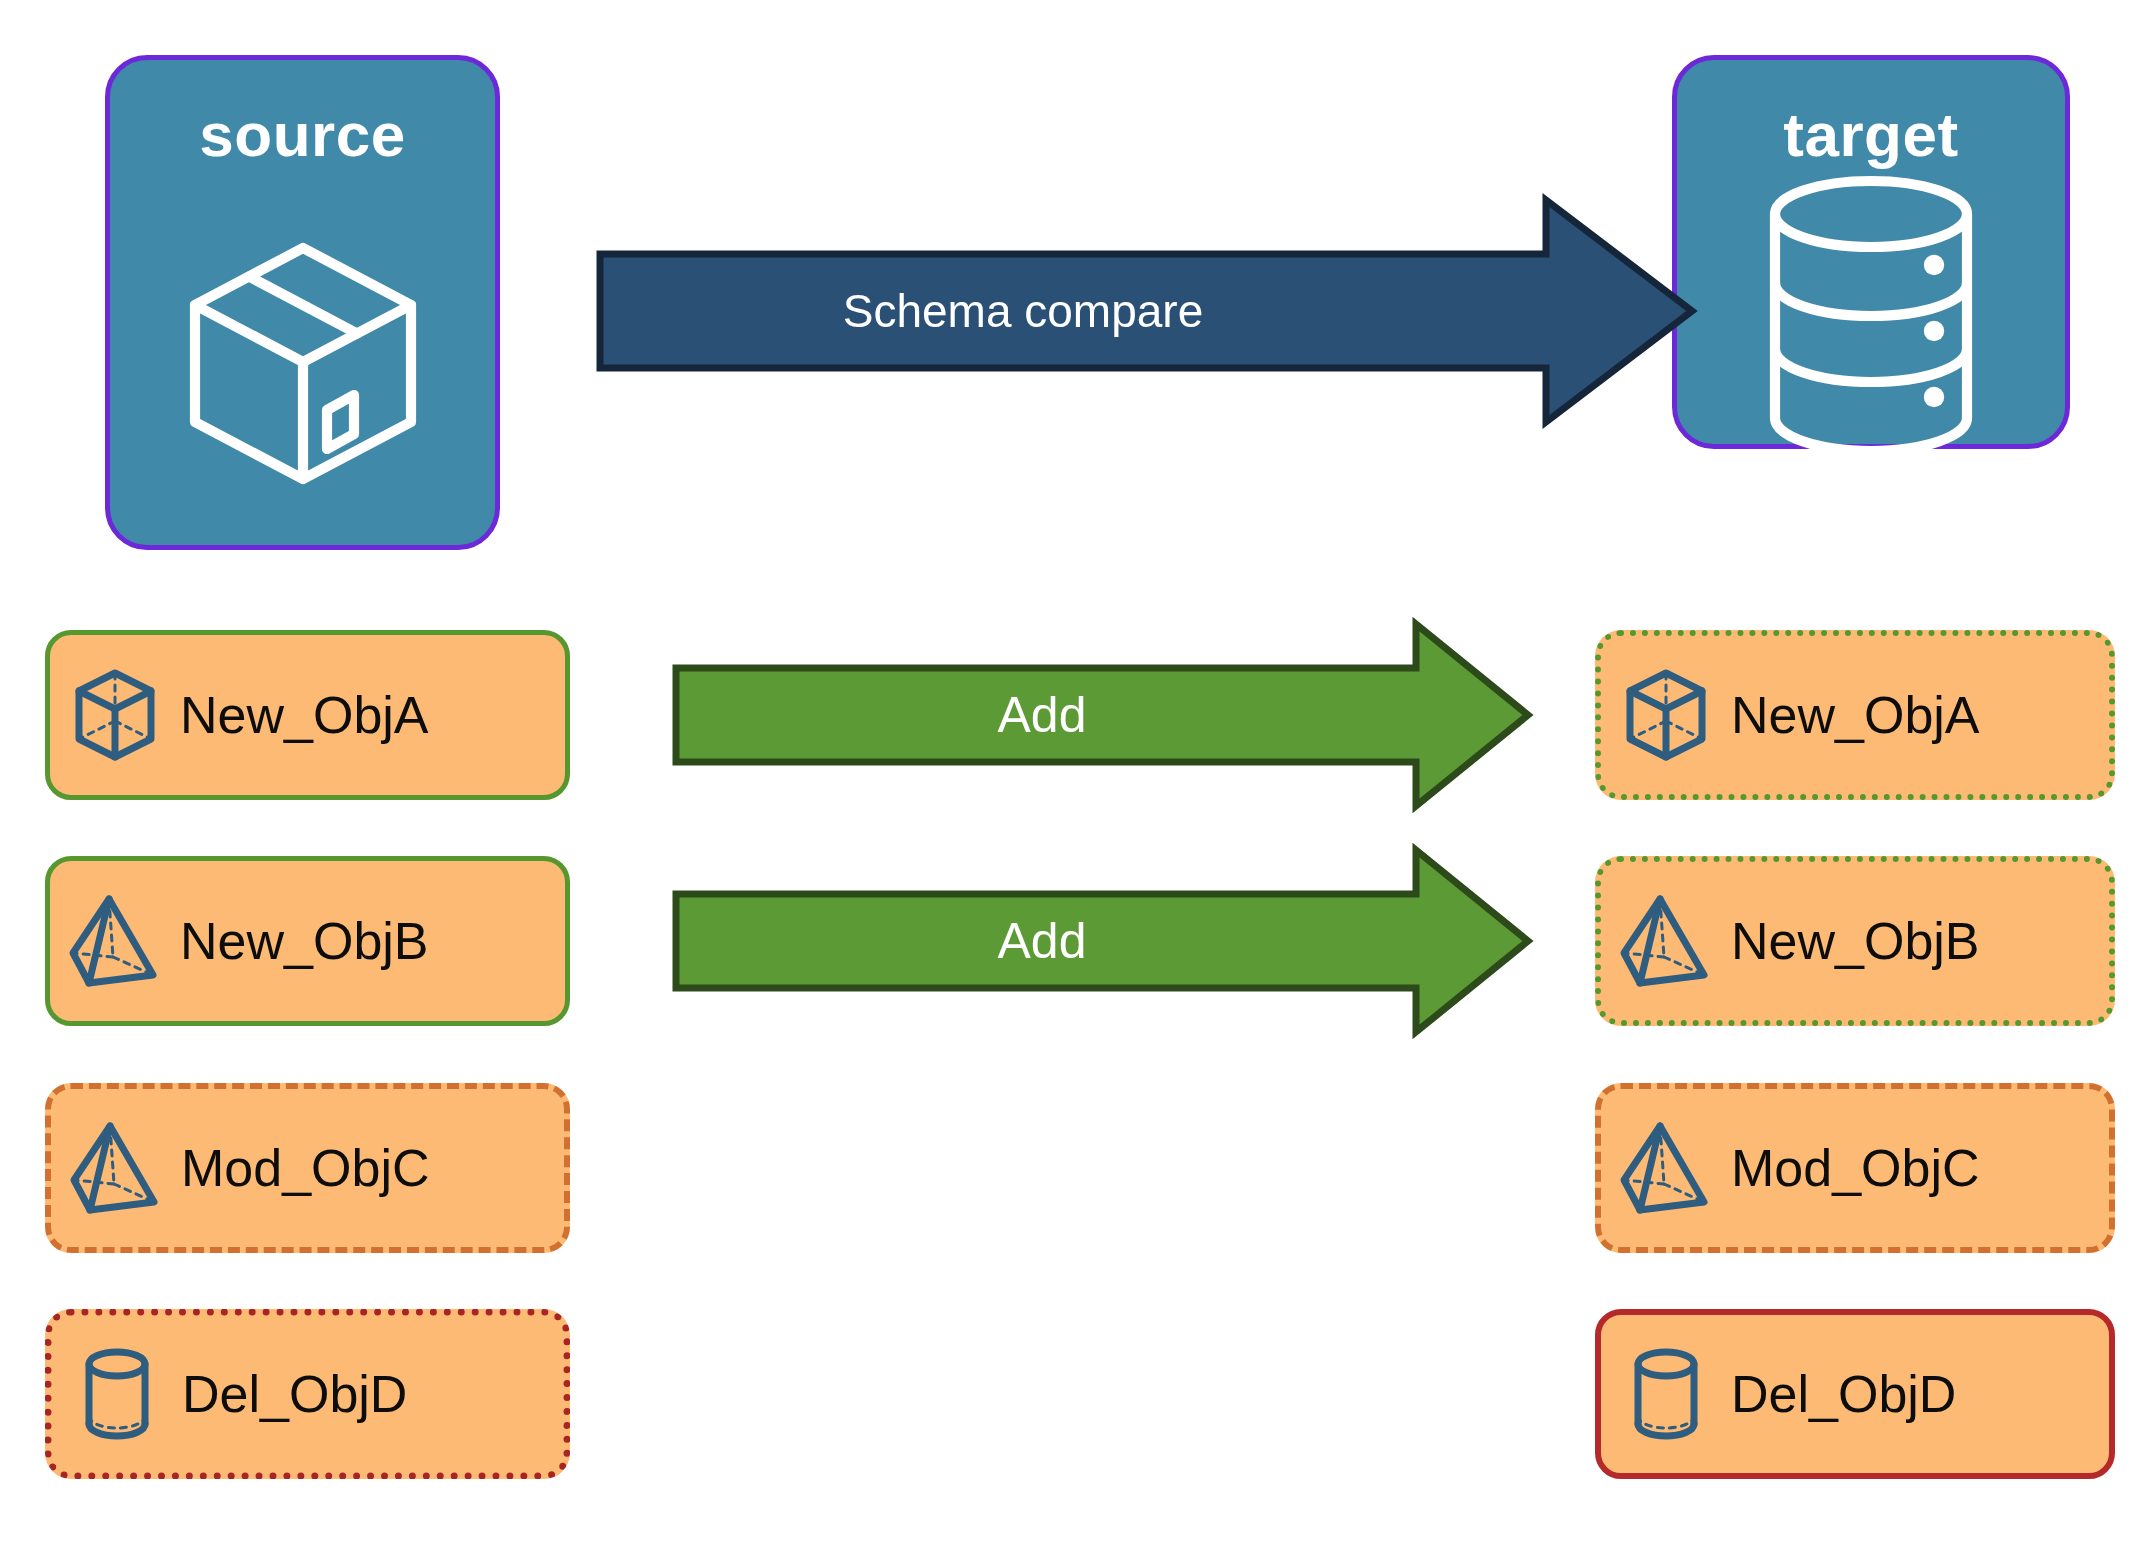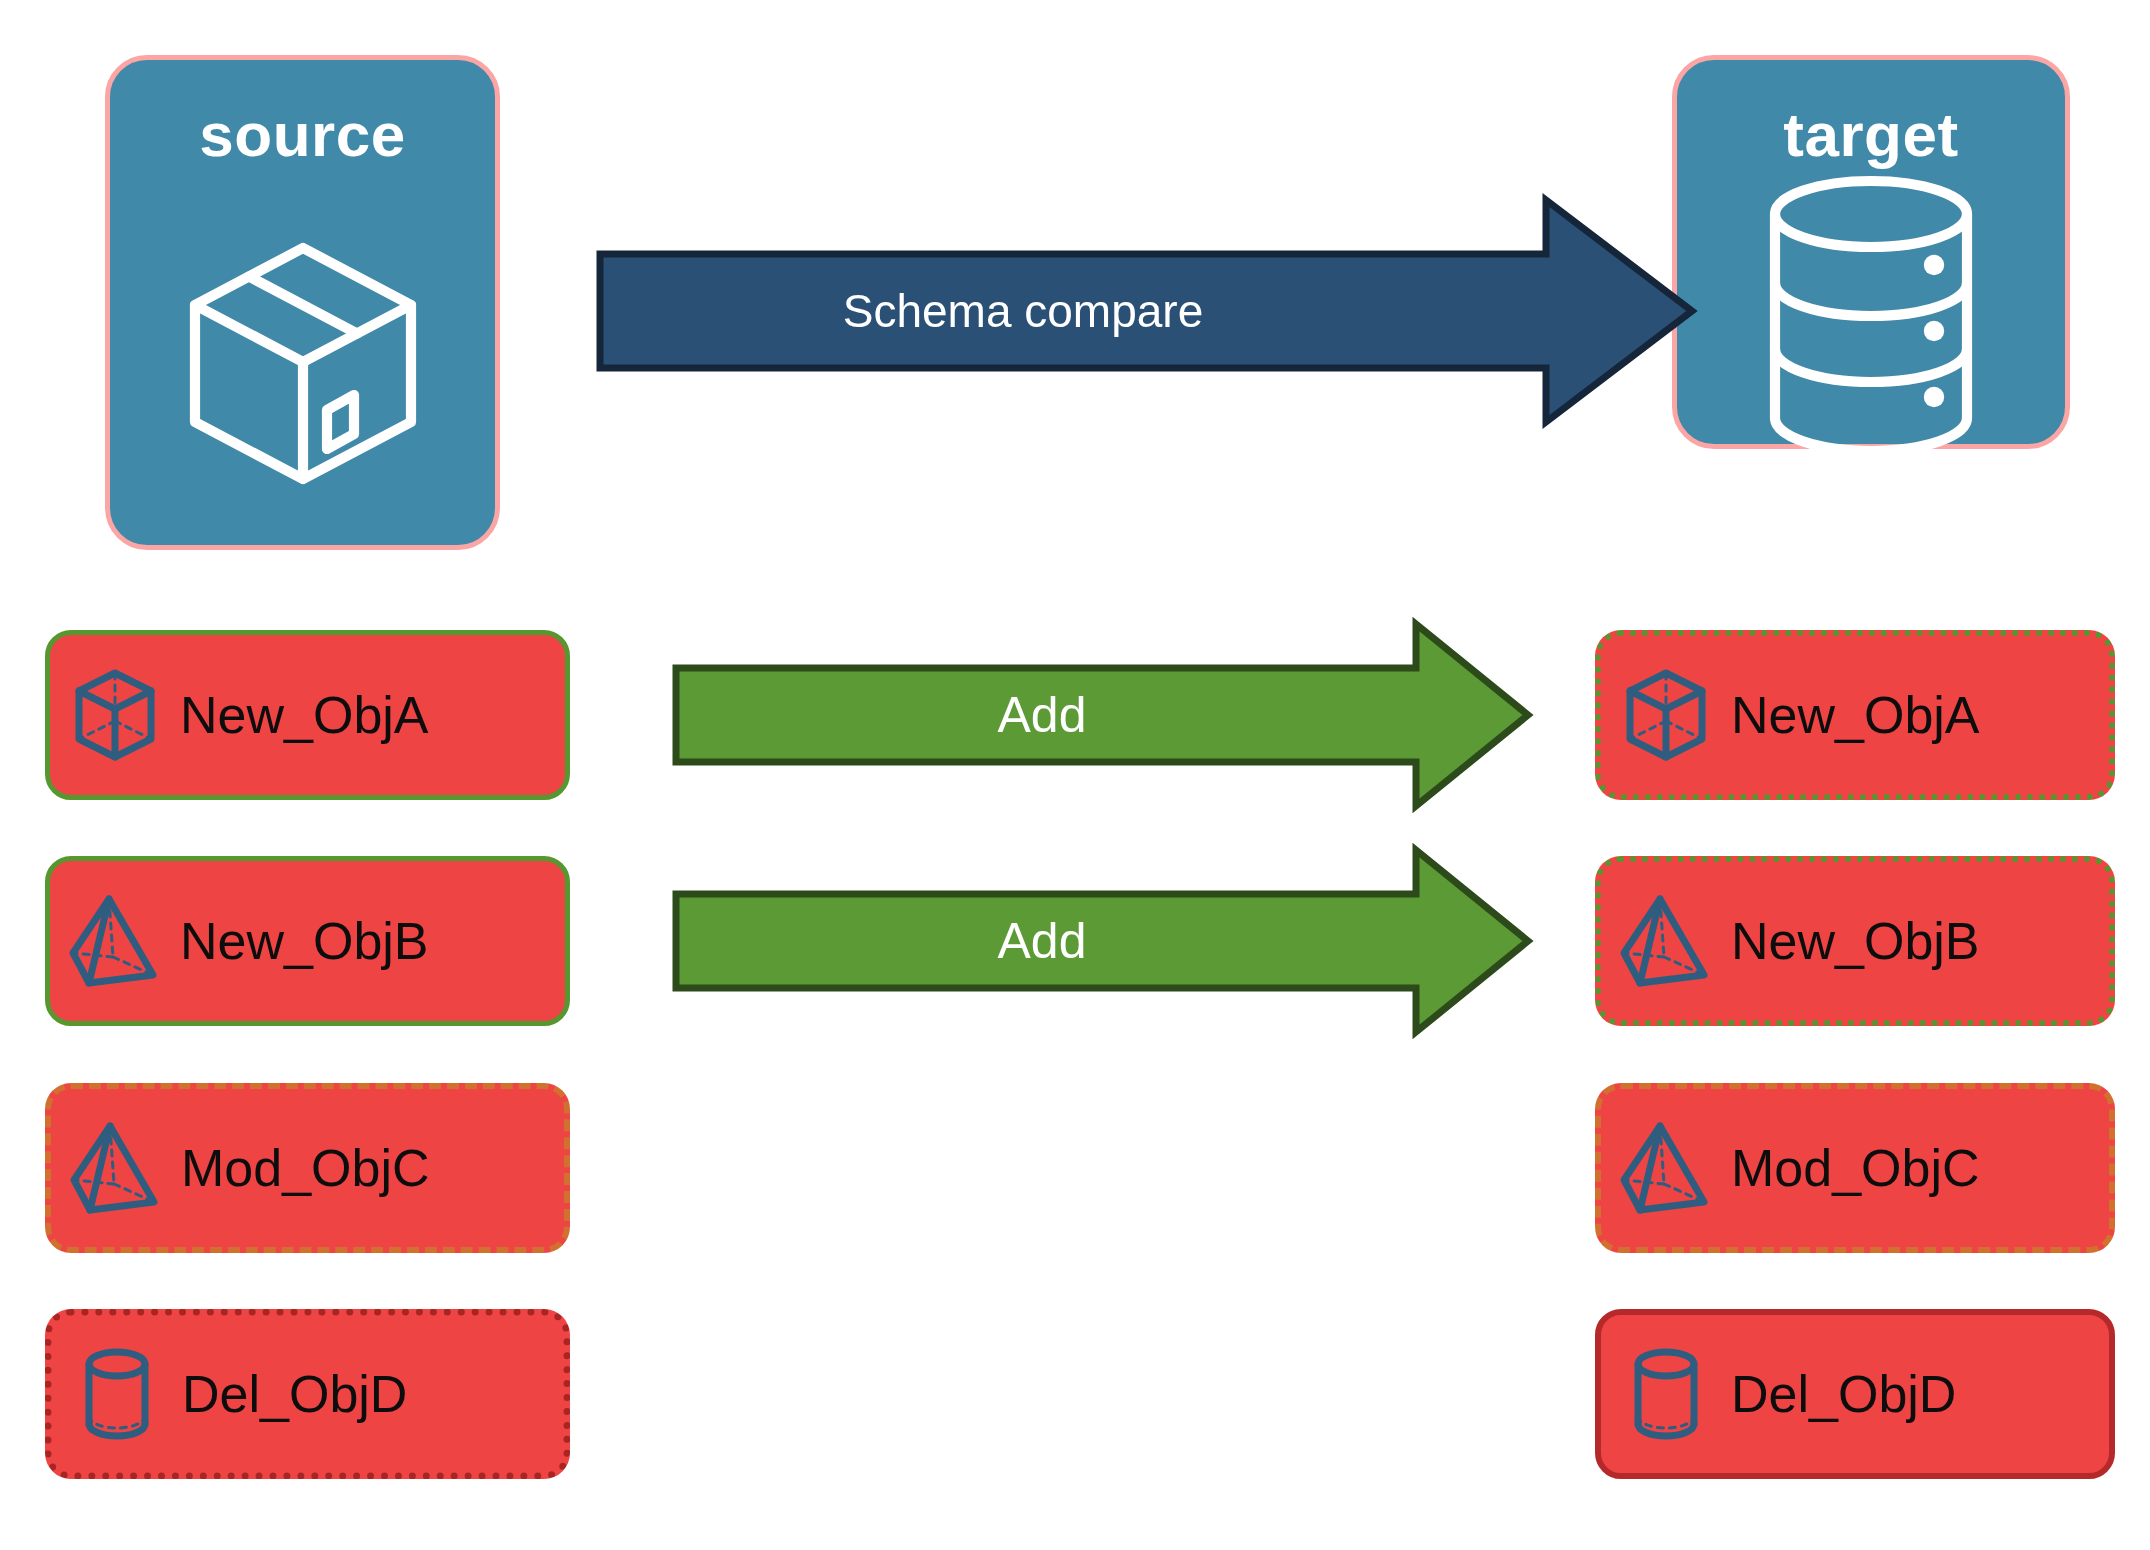--- a/index.html
+++ b/index.html
@@ -5,21 +5,21 @@
   html,body{margin:0;padding:0;background:#ffffff;}
   body{width:2150px;height:1550px;position:relative;overflow:hidden;
        font-family:"Liberation Sans","DejaVu Sans",sans-serif;}
 
   .canvas{position:absolute;inset:0;}
 
   
   .endpoint{
     position:absolute;
     background:#4189a8;
-    border:5px solid #fca5a5;
+    border:5px solid #6d28d9;
     border-radius:42px;
     box-sizing:border-box;
     display:flex;flex-direction:column;align-items:center;
   }
   .endpoint .cap{
     color:#ffffff;font-weight:bold;font-size:62px;line-height:1;
     margin-top:44px;letter-spacing:.5px;
   }
   .endpoint .art{flex:1;display:flex;align-items:center;justify-content:center;width:100%;}
 
@@ -37,21 +37,21 @@
 
   
   .row{position:absolute;left:0;width:2150px;height:190px;}
   #row0{top:620px;}
   #row1{top:846px;}
   #row2{top:1073px;}
   #row3{top:1299px;}
 
   .objbox{
     position:absolute;box-sizing:border-box;
-    background:#ef4444;border-radius:26px;
+    background:#fdba74;border-radius:26px;
     display:flex;align-items:center;
     height:170px;top:10px;
   }
   .objbox.left{left:45px;width:525px;}
   .objbox.right{left:1595px;width:520px;}
 
   .objbox .ico{width:130px;display:flex;align-items:center;justify-content:center;flex:0 0 auto;}
   .objbox .nm{font-size:52px;color:#0d0d0d;white-space:nowrap;}
 
   

